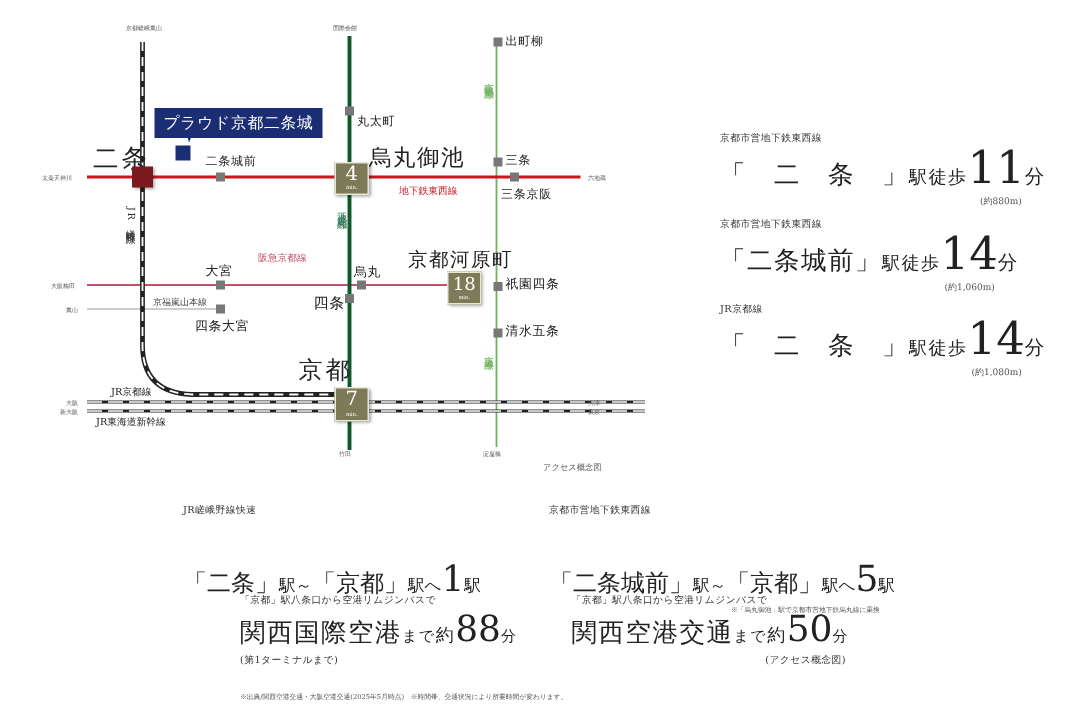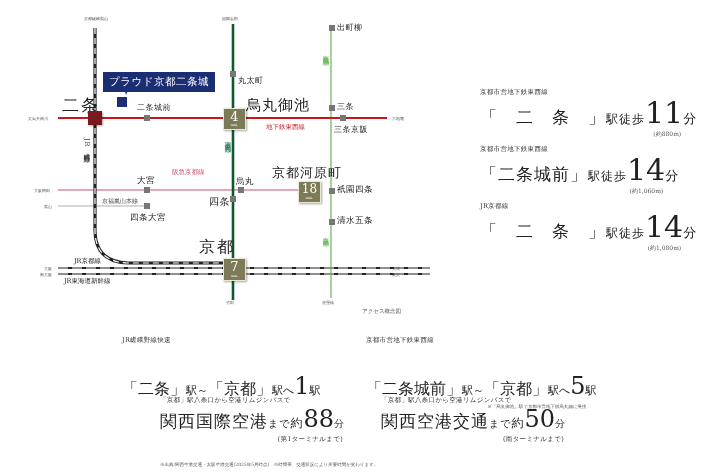--- a/index.html
+++ b/index.html
@@ -181,24 +181,24 @@
     <span>「二条城前」</span><span class="small">駅～</span><span>「京都」</span><span class="small">駅へ</span><span class="num">5</span><span class="small">駅</span>
   </div>
   <div class="note" style="text-align:right;padding-right:10px;">※「烏丸御池」駅で京都市営地下鉄烏丸線に乗換</div>
 </div>
 
 <div class="abs" style="left:160px;top:396px;">
   <div class="caption">「京都」駅八条口から空港リムジンバスで</div>
   <div class="air" style="line-height:28px;">
     <span>関西国際空港</span><span class="small">まで</span><span class="small" style="font-size:12px;">約</span><span class="num">88</span><span class="small">分</span>
   </div>
-  <div class="caption" style="text-align:right;padding-right:2px;margin-top:-3px;">(第1ターミナルまで)</div>
+  <div class="caption" style="padding-right:2px;margin-top:-3px;">(第1ターミナルまで)</div>
 </div>
 
 <div class="abs" style="left:381px;top:396px;">
   <div class="caption">「京都」駅八条口から空港リムジンバスで</div>
   <div class="air" style="line-height:28px;">
     <span>関西空港交通</span><span class="small">まで</span><span class="small" style="font-size:12px;">約</span><span class="num">50</span><span class="small">分</span>
   </div>
-  <div class="caption" style="text-align:right;padding-right:2px;margin-top:-3px;">(南ターミナルまで)</div>
+  <div class="caption" style="text-align:right;padding-right:2px;margin-top:-3px;">(アクセス概念図)</div>
 </div>
 
 <div class="abs note" style="left:160px;top:462px;">※出典/関西空港交通・大阪空港交通(2025年5月時点)　※時間帯、交通状況により所要時間が変わります。</div>
 
 </body></html>

